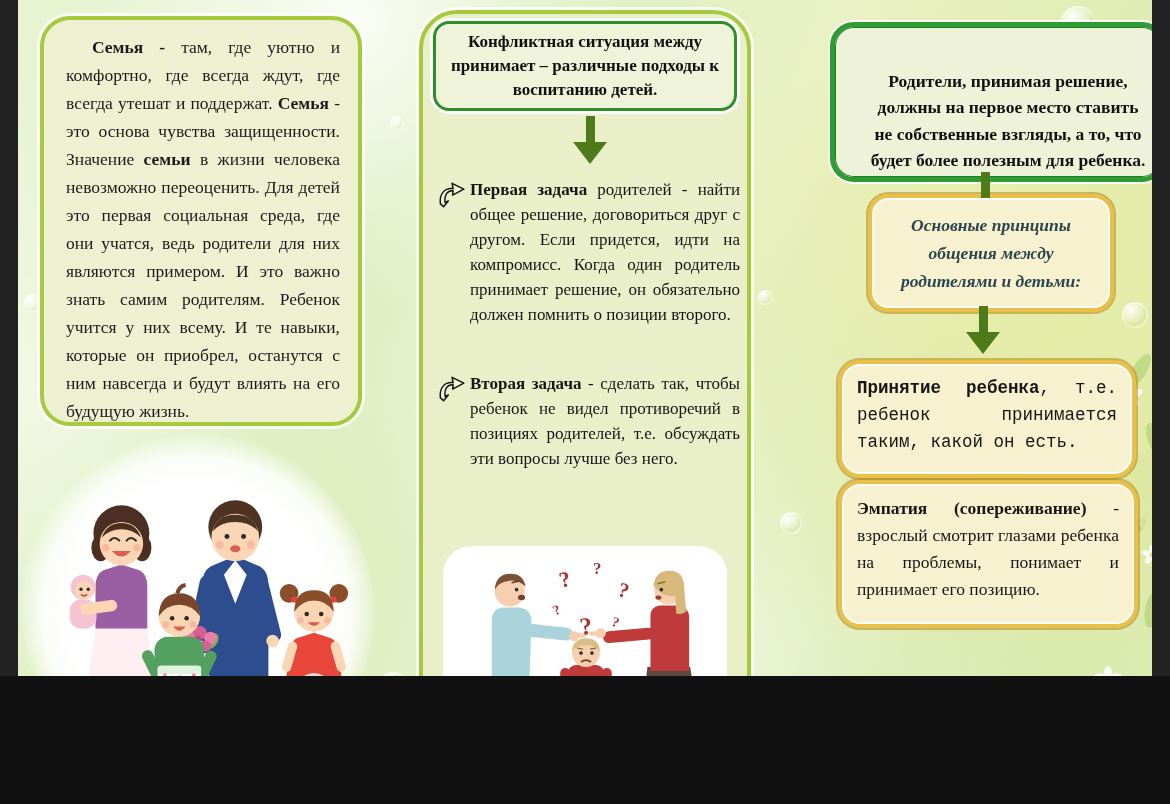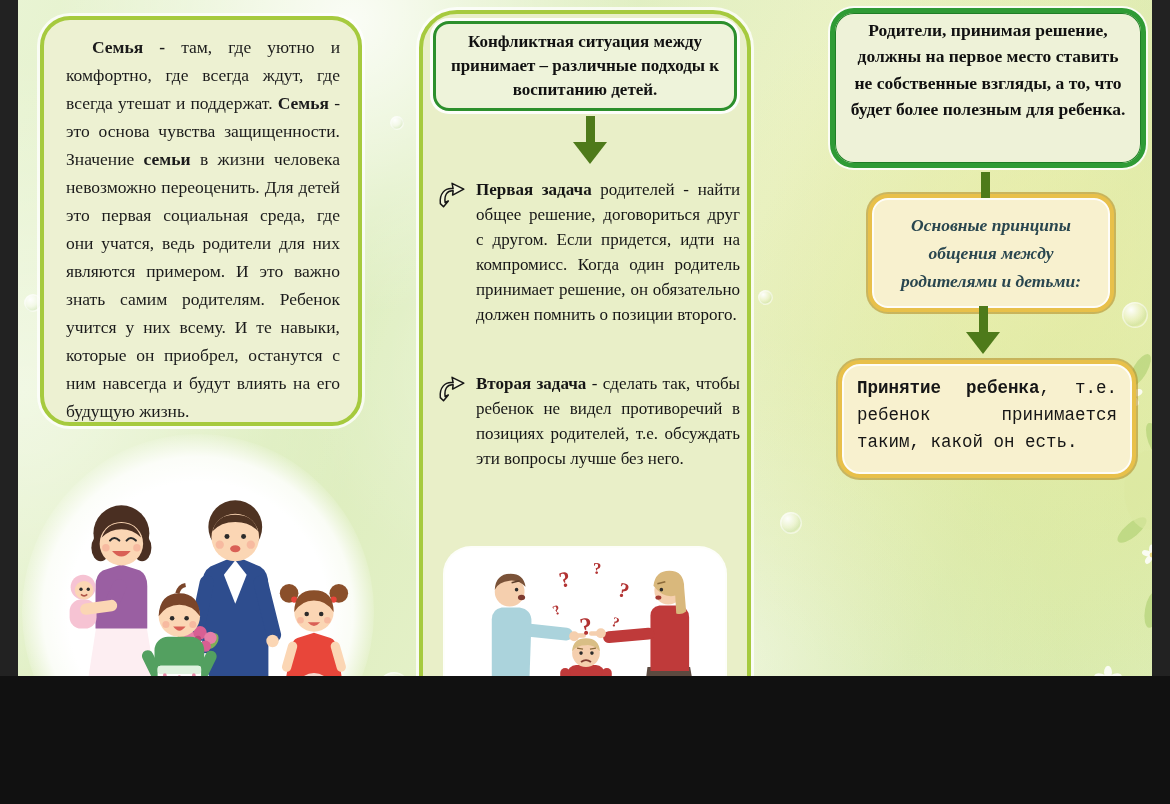--- a/index.html
+++ b/index.html
@@ -43,41 +43,41 @@
 
   .flow-arrow{position:absolute;width:34px;display:flex;flex-direction:column;align-items:center;z-index:6;}
   .flow-arrow .stem{width:9px;background:#4e7a1a;}
   .flow-arrow .head{width:0;height:0;border-left:17px solid transparent;border-right:17px solid transparent;border-top:22px solid #4e7a1a;}
   .fa-mid{left:150px;top:102px;}
   .fa-mid .stem{height:26px;}
   .connector-stem{position:absolute;left:981px;top:172px;width:9px;height:26px;background:#4e7a1a;z-index:6;}
   .fa-right{left:966px;top:306px;}
   .fa-right .stem{height:26px;}
 
-  .task{position:absolute;left:12px;right:7px;display:flex;gap:9px;}
+  .task{position:absolute;left:12px;right:7px;display:flex;gap:3px;}
   .task-1{top:164px;}
   .task-2{top:358px;}
   .task .bullet{flex:0 0 32px;padding-top:2px;}
   .task p{margin:0;font-size:17px;line-height:1.47;color:#161616;text-align:justify;}
 
   .illus-box{position:absolute;left:22px;top:534px;width:280px;height:238px;background:#fff;
     border-radius:26px;box-shadow:0 0 0 2px rgba(255,255,255,.9);}
   .illus-box svg{width:100%;height:100%;display:block;}
 
   .family-circle{position:absolute;left:22px;top:434px;width:352px;height:356px;z-index:4;
     background:radial-gradient(circle, #ffffff 52%, rgba(255,255,255,.85) 62%, rgba(255,255,255,0) 72%);
     border-radius:50%;}
   .family-circle svg{width:100%;height:100%;display:block;}
 
   
   .rbox{position:absolute;z-index:5;border-radius:24px;}
   .rbox p{margin:0;}
-  .green-note{left:830px;top:8px;width:306px;height:150px;border:5px solid #2f9b35;
+  .green-note{left:830px;top:22px;width:306px;height:150px;border:5px solid #2f9b35;
     background:#eef2d8;box-shadow:0 0 0 2px rgba(255,255,255,.85), inset 0 0 0 1px #1f7d26;
-    display:flex;align-items:flex-start;justify-content:center;}
+    display:flex;align-items:flex-end;justify-content:center;padding-left:20px;}
   .green-note p{padding:4px 12px;font-weight:bold;font-size:17.5px;line-height:1.5;color:#111;text-align:center;}
 
   .gold{border:4px solid #e8c04a;background:#f8f1cf;
     box-shadow:0 0 0 2px rgba(176,134,28,.55), inset 0 0 0 2px rgba(255,255,255,.85);}
   .principles-head{left:868px;top:194px;width:238px;height:110px;border-radius:20px;
     display:flex;align-items:center;justify-content:center;}
   .principles-head p{padding:2px 10px;font-weight:bold;font-size:17.5px;line-height:1.6;
     color:#29464f;text-align:center;font-style:italic;}
 
   .principle{border-radius:22px;}
@@ -375,18 +375,21 @@
 
   <div class="flow-arrow fa-right">
     <div class="stem"></div>
     <div class="head"></div>
   </div>
 
   <div class="rbox gold principle pr-1">
     <p><b>Принятие ребенка</b><span>, т.е. ребенок принимается таким, какой он есть.</span></p>
   </div>
 
+  <div class="rbox gold principle pr-2">
+    <p><b>Эмпатия (сопереживание) </b><span>- взрослый смотрит глазами ребенка на проблемы, понимает и принимает его позицию.</span></p>
+  </div>
 
 
   <div class="frame left"></div>
   <div class="frame right"></div>
   <div class="frame bottom"></div>
 </div>
 
 </body></html>

